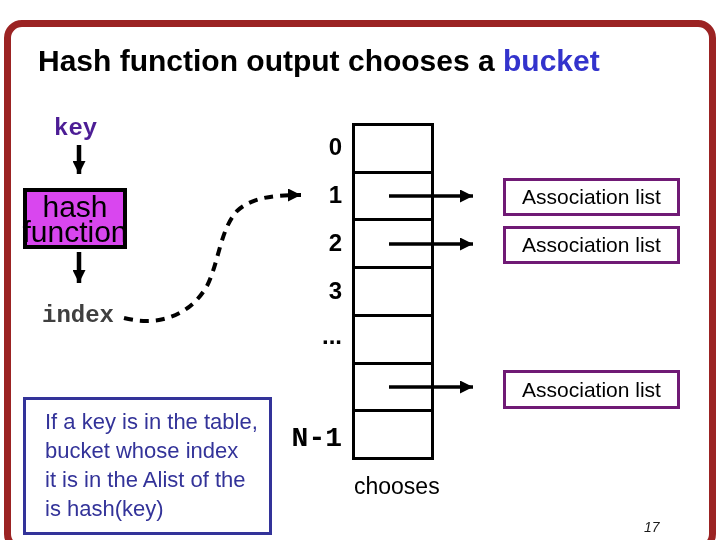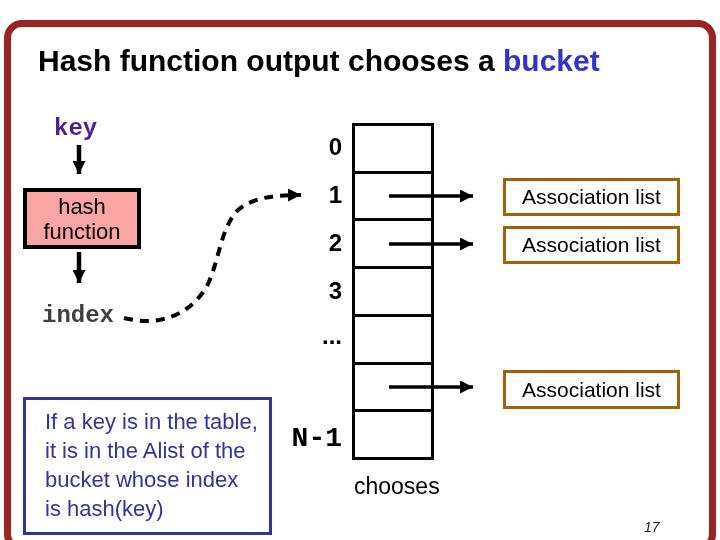--- a/index.html
+++ b/index.html
@@ -14,43 +14,43 @@
   .overlay{position:absolute;left:0;top:0;width:720px;height:540px;z-index:1;}
   .title{
     position:absolute;left:38px;top:28px;margin:0;
     font-size:30px;font-weight:bold;color:#000;letter-spacing:0px;white-space:nowrap;z-index:2;
   }
   .title .hl{color:#3333cc;}
   .mono{font-family:"Liberation Mono","DejaVu Sans Mono",monospace;font-weight:bold;}
   .key-label{position:absolute;left:54px;top:99px;font-size:24px;color:#4c1d95;z-index:2;}
   .index-label{position:absolute;left:42px;top:286px;font-size:24px;color:#404040;z-index:2;}
   .hash-box{
-    position:absolute;left:23px;top:172px;width:118px;height:61px;box-sizing:border-box;
+    position:absolute;left:23px;top:172px;width:104px;height:61px;box-sizing:border-box;
     border:4px solid #000;display:flex;flex-direction:column;align-items:center;justify-content:center;
-    font-size:22px;line-height:25px;color:#000;background:#fca5a5;z-index:2;
+    font-size:30px;line-height:25px;color:#000;background:#d946ef;z-index:2;
   }
   .bucket-table{
     position:absolute;left:352px;top:107px;width:82px;height:337px;box-sizing:border-box;
     border:3px solid #000;display:flex;flex-direction:column;background:#fff;z-index:0;
   }
   .bucket-row{flex:1;border-bottom:3px solid #000;}
   .bucket-row:last-child{border-bottom:none;}
   .row-label{
     position:absolute;left:288px;width:54px;text-align:right;
     font-size:24px;font-weight:bold;color:#000;z-index:2;
   }
   .row-label.rl-0{top:117px;}
   .row-label.rl-1{top:165px;}
   .row-label.rl-2{top:213px;}
   .row-label.rl-3{top:261px;}
   .row-label.rl-dots{top:306px;}
   .row-label.rl-n1{top:407px;font-size:28px;}
   .assoc-box{
     position:absolute;left:503px;width:177px;height:38px;box-sizing:border-box;
-    border:3px solid #a16207;display:flex;align-items:center;justify-content:center;
+    border:3px solid #701a75;display:flex;align-items:center;justify-content:center;
     font-size:21px;color:#000;background:#fff;z-index:2;
   }
   .assoc-1{top:162px;height:38px;}
   .assoc-2{top:210px;height:38px;}
   .assoc-3{top:354px;height:39px;}
   .buckets-caption{position:absolute;left:354px;top:457px;font-size:23px;color:#000;z-index:2;}
   .note-box{
     position:absolute;left:23px;top:381px;width:249px;height:138px;box-sizing:border-box;
     border:3px solid #333399;color:#333399;font-size:22px;line-height:29px;
     padding:7px 0 0 19px;background:#fff;z-index:2;
@@ -113,20 +113,20 @@
   <div class="row-label rl-n1 mono">N-1</div>
 
   <div class="assoc-box assoc-1">Association list</div>
   <div class="assoc-box assoc-2">Association list</div>
   <div class="assoc-box assoc-3">Association list</div>
 
   <div class="buckets-caption">chooses</div>
 
   <div class="note-box">
     <div>If a key is in the table,</div>
+    <div>bucket whose index</div>
     <div>it is in the Alist of the</div>
-    <div>bucket whose index</div>
     <div>is hash(key)</div>
   </div>
 
   <div class="page-number">17</div>
 
 </div>
 
 </body></html>

